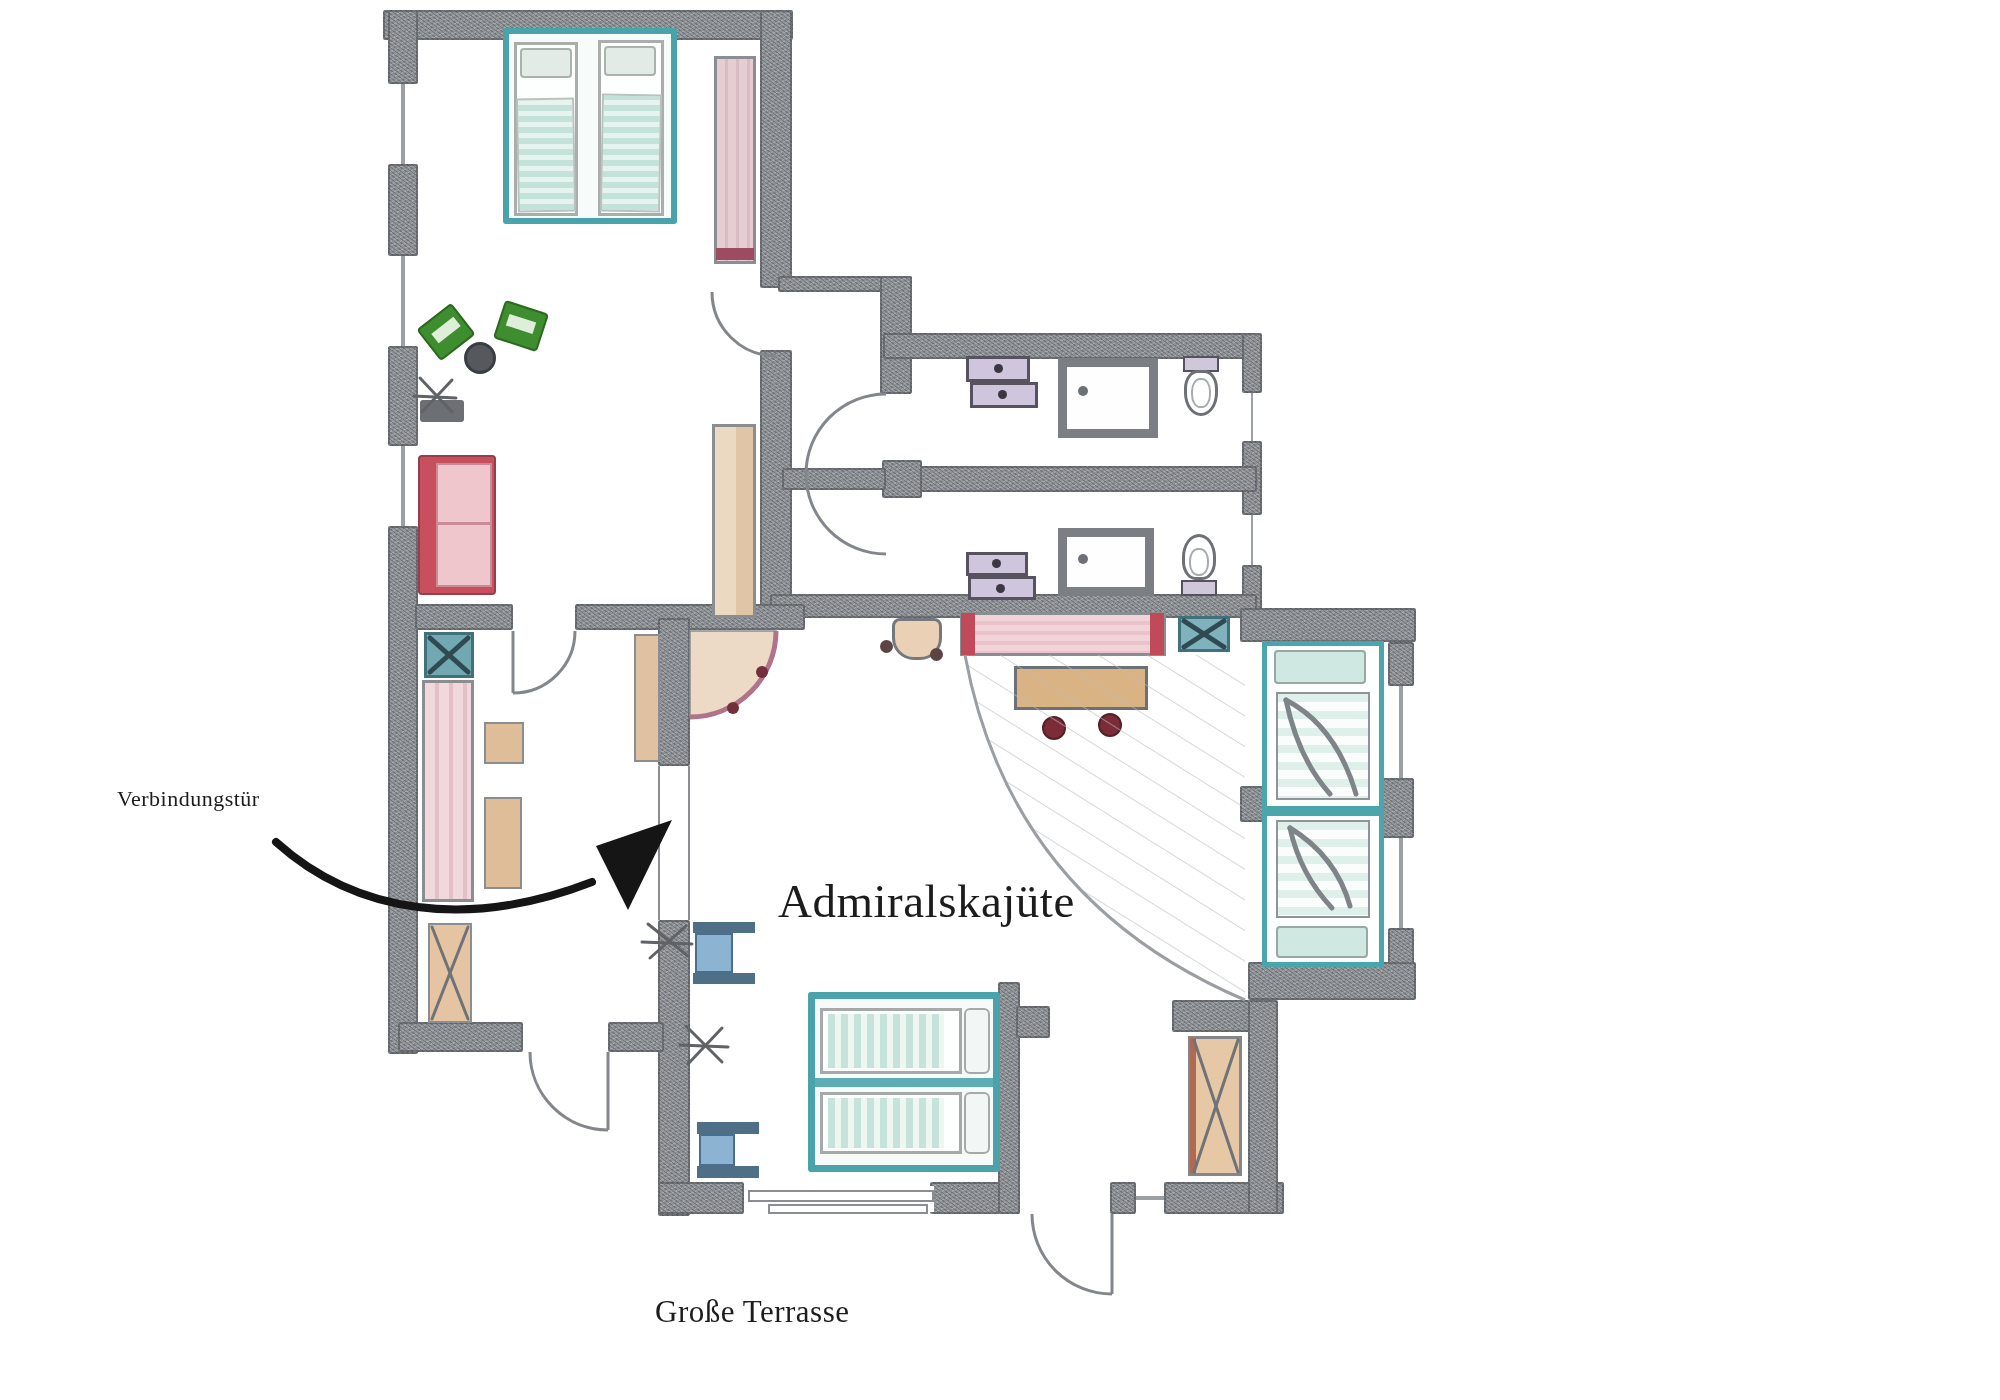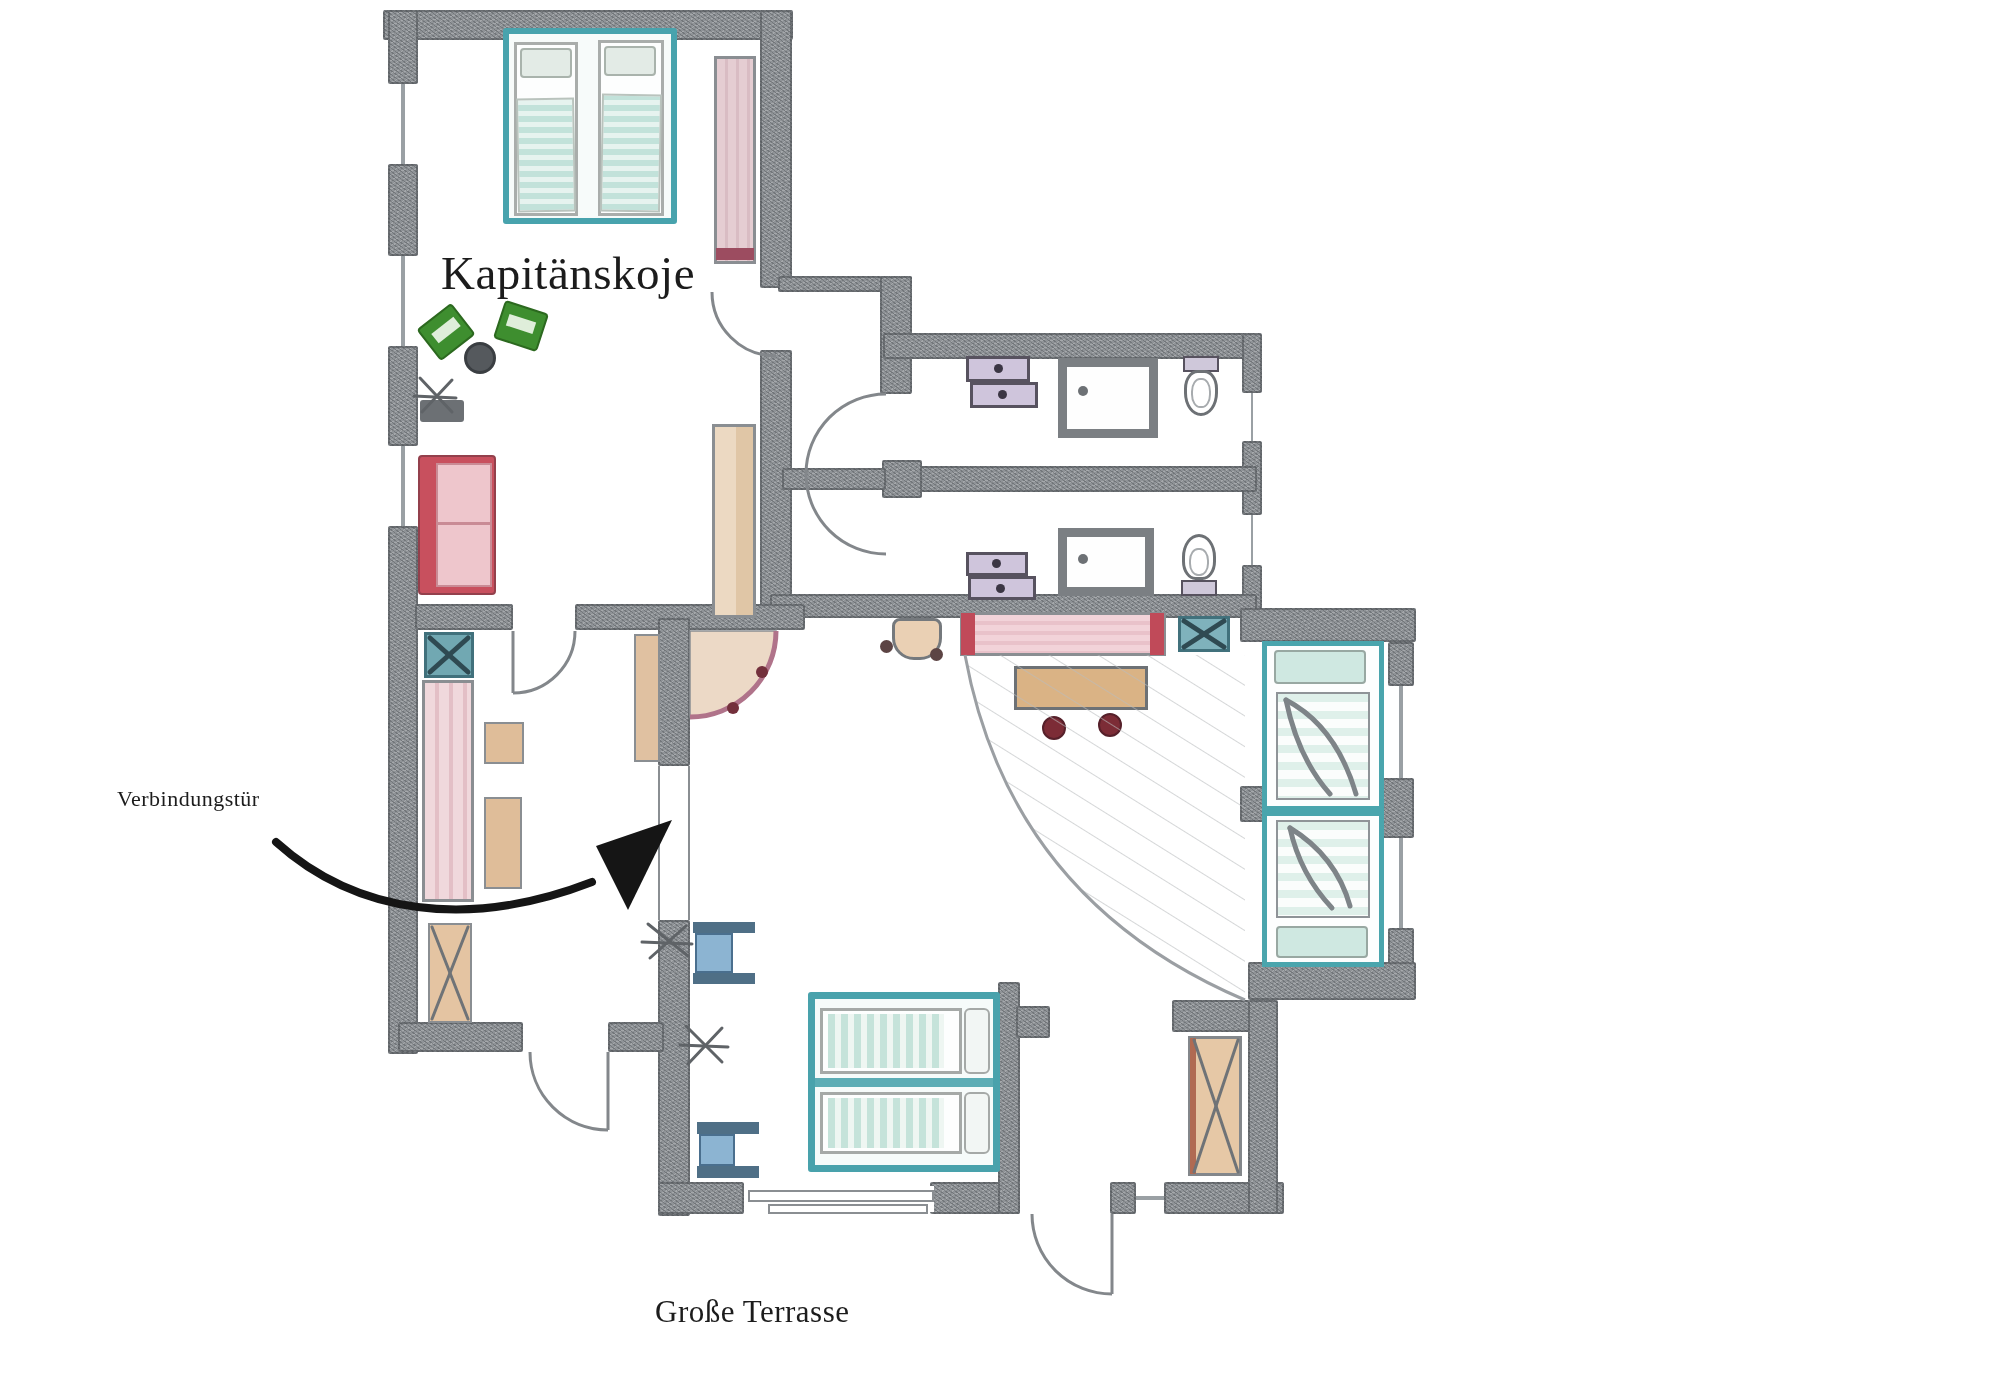--- a/index.html
+++ b/index.html
@@ -239,17 +239,17 @@
         <line x1="722" y1="1028" x2="688" y2="1064"></line>
         <line x1="680" y1="1045" x2="728" y2="1047"></line>
     </g>
 
     <g>
       <path d="M 276 842 C 356 914 468 930 592 882" fill="none" stroke="#151515" stroke-width="8" stroke-linecap="round"></path>
       <polygon points="672,820 596,846 628,910" fill="#151515"></polygon>
     </g>
   </svg>
 
-  <div class="label big" style="left:441px;top:246px;">Kapitänskoje</div>
+  <div class="label big" style="left:778px;top:874px;">Admiralskajüte</div>
   <div class="label med" style="left:117px;top:786px;">Verbindungstür</div>
   <div class="label" style="left:655px;top:1294px;font-size:31px;">Große Terrasse</div>
 
 </div>
 
 </body></html>

